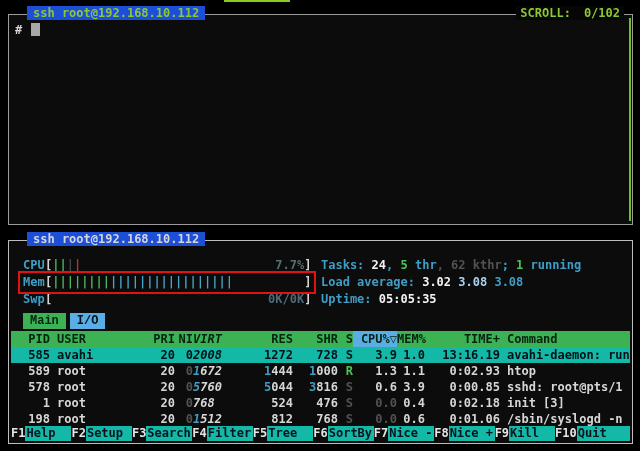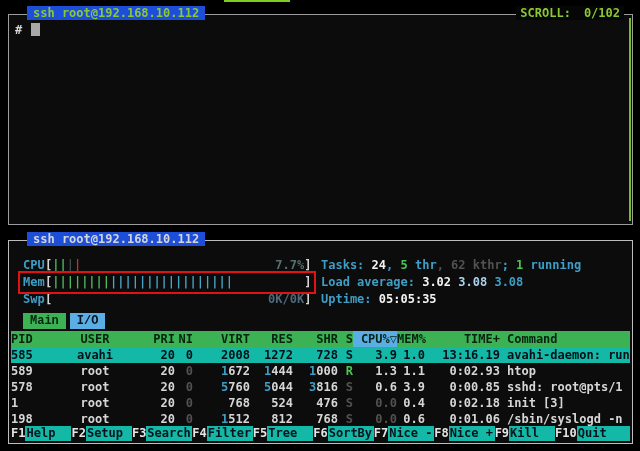--- a/index.html
+++ b/index.html
@@ -45,25 +45,25 @@
   .tab.active{background:#3cb254;color:#062310;}
 
   .thead{position:absolute;top:90px;left:2px;right:2px;height:16px;line-height:16px;display:flex;
     background:#3cb254;color:#062310;white-space:pre;overflow:hidden;}
   .hcell.sorted{background:#5aaee4;}
   .tbody{position:absolute;top:106px;left:2px;right:2px;}
   .prow{height:16px;line-height:16px;display:flex;white-space:pre;overflow:hidden;color:#d6d6d6;}
   .prow.sel{background:#14b8a6;color:#031018;}
   .prow.sel span{color:#031018;}
 
-  .col-pid{width:39px;text-align:left;}
-  .col-user{width:76px;text-align:center;margin-left:7px;}
+  .col-pid{width:39px;text-align:right;}
+  .col-user{width:76px;text-align:left;margin-left:7px;}
   .col-pri{width:42px;text-align:right;}
   .col-ni{width:18px;text-align:right;}
-  .col-virt{width:57px;text-align:right;}
+  .col-virt{width:57px;text-align:left;font-style:italic;}
   .col-res{width:43px;text-align:right;}
   .col-shr{width:45px;text-align:right;}
   .col-s{width:15px;text-align:right;}
   .col-cpu{width:44px;text-align:right;}
   .col-mem{width:28px;text-align:right;}
   .col-time{width:75px;text-align:right;}
   .col-command{flex:1;text-align:left;margin-left:7px;overflow:hidden;}
   .cell{display:inline-block;overflow:hidden;}
 
   .fkeys{position:absolute;top:185px;left:2px;right:2px;height:15px;line-height:15px;display:flex;overflow:hidden;}

